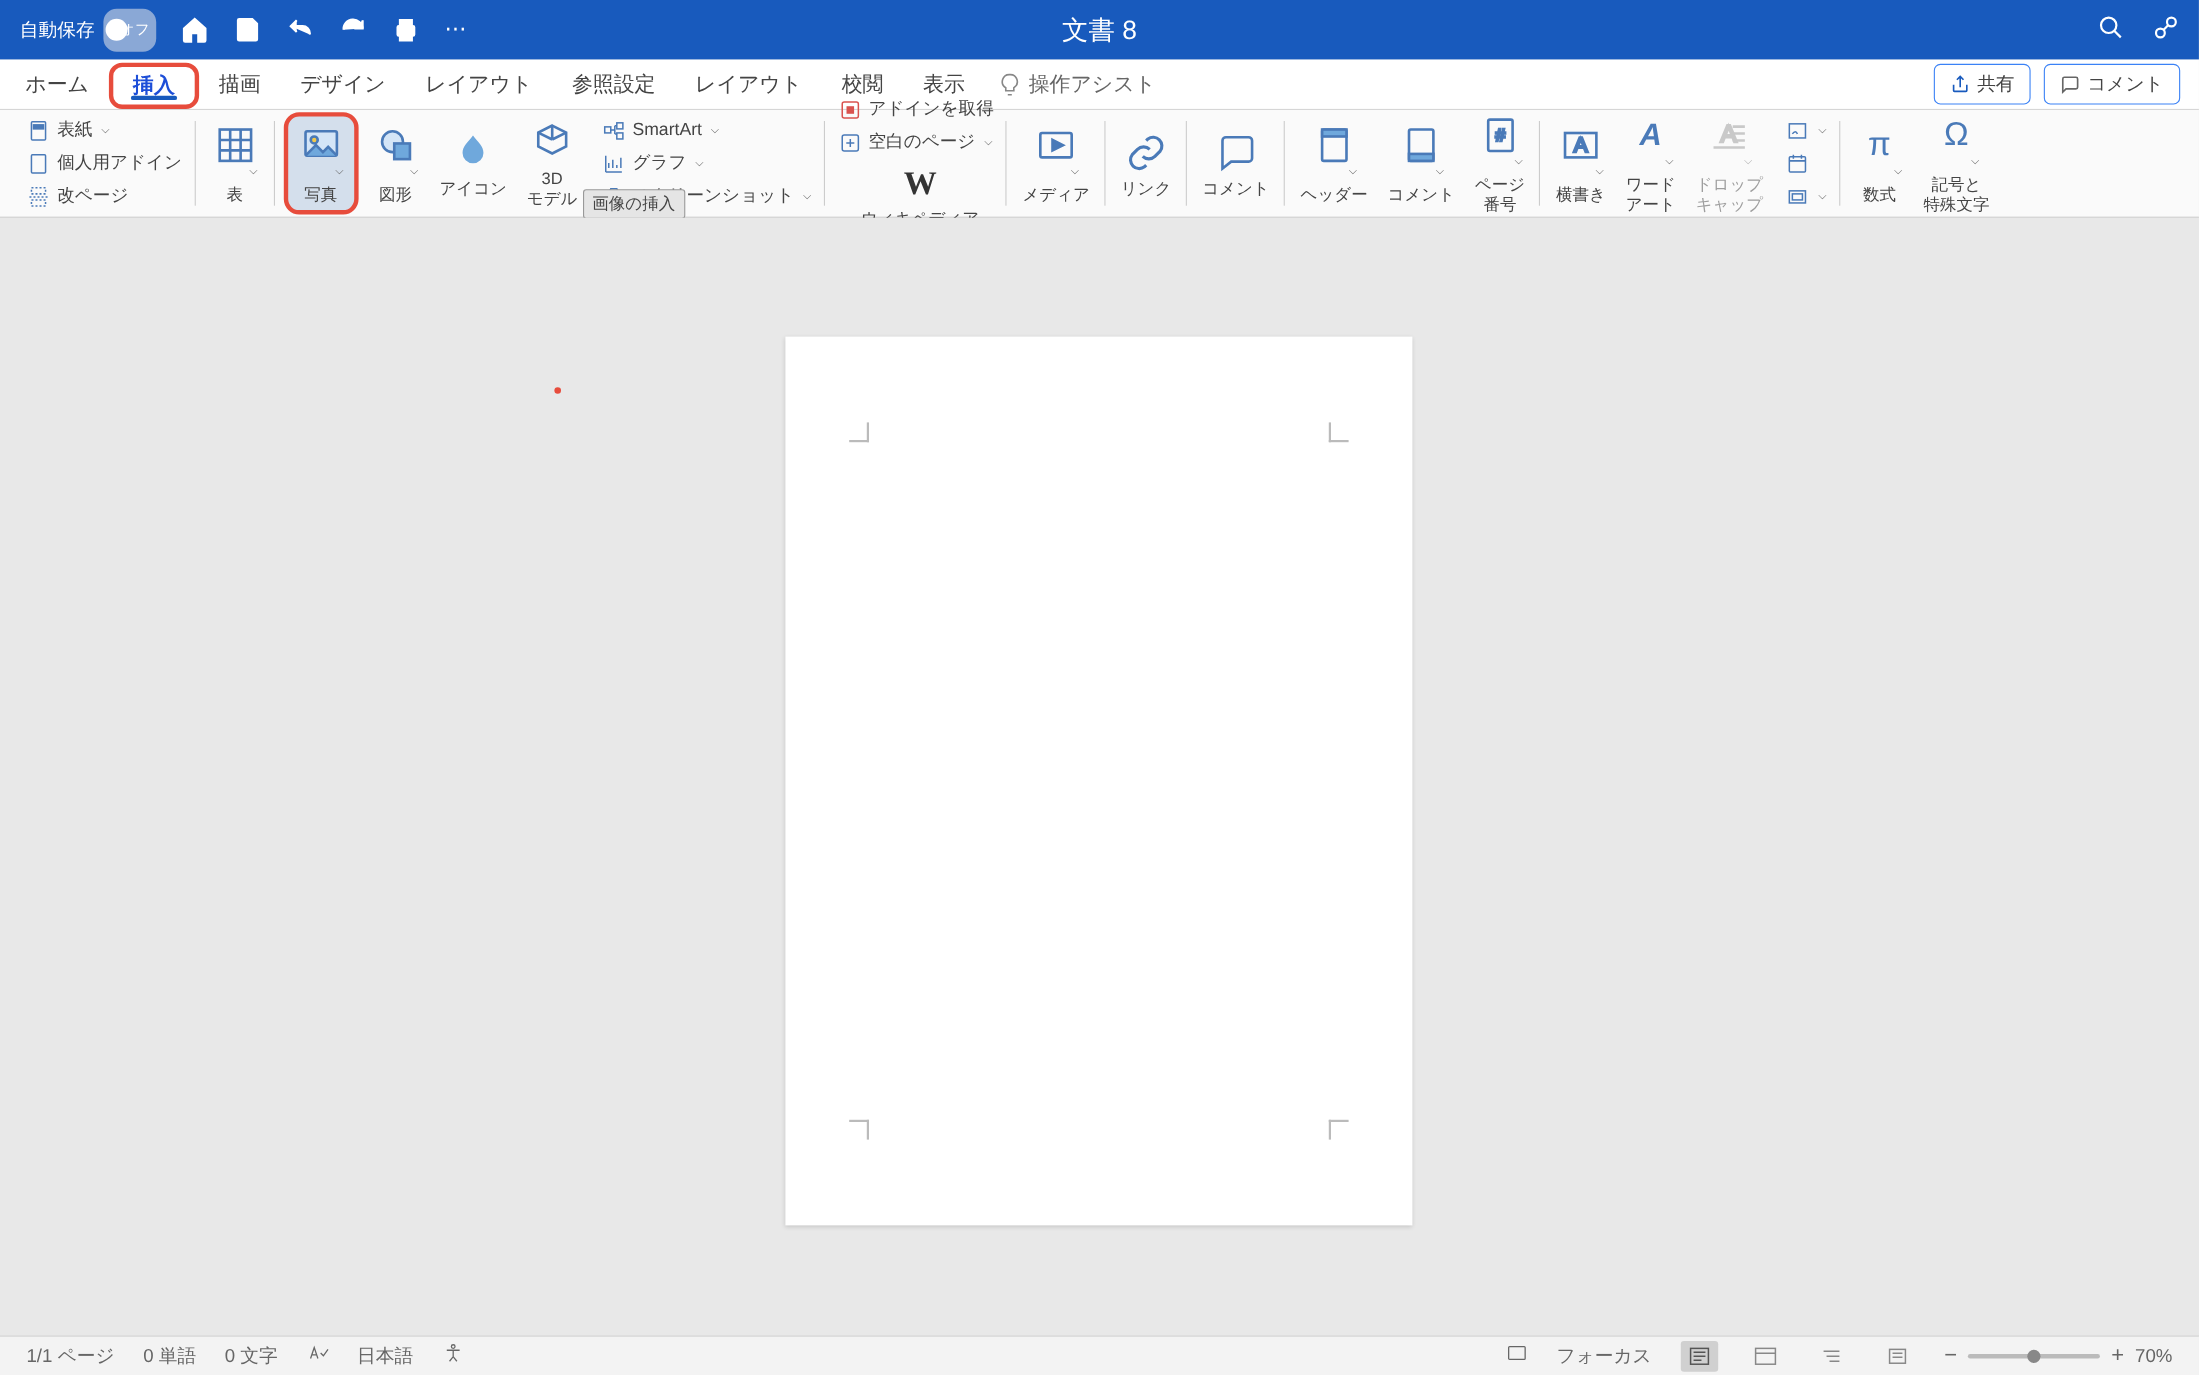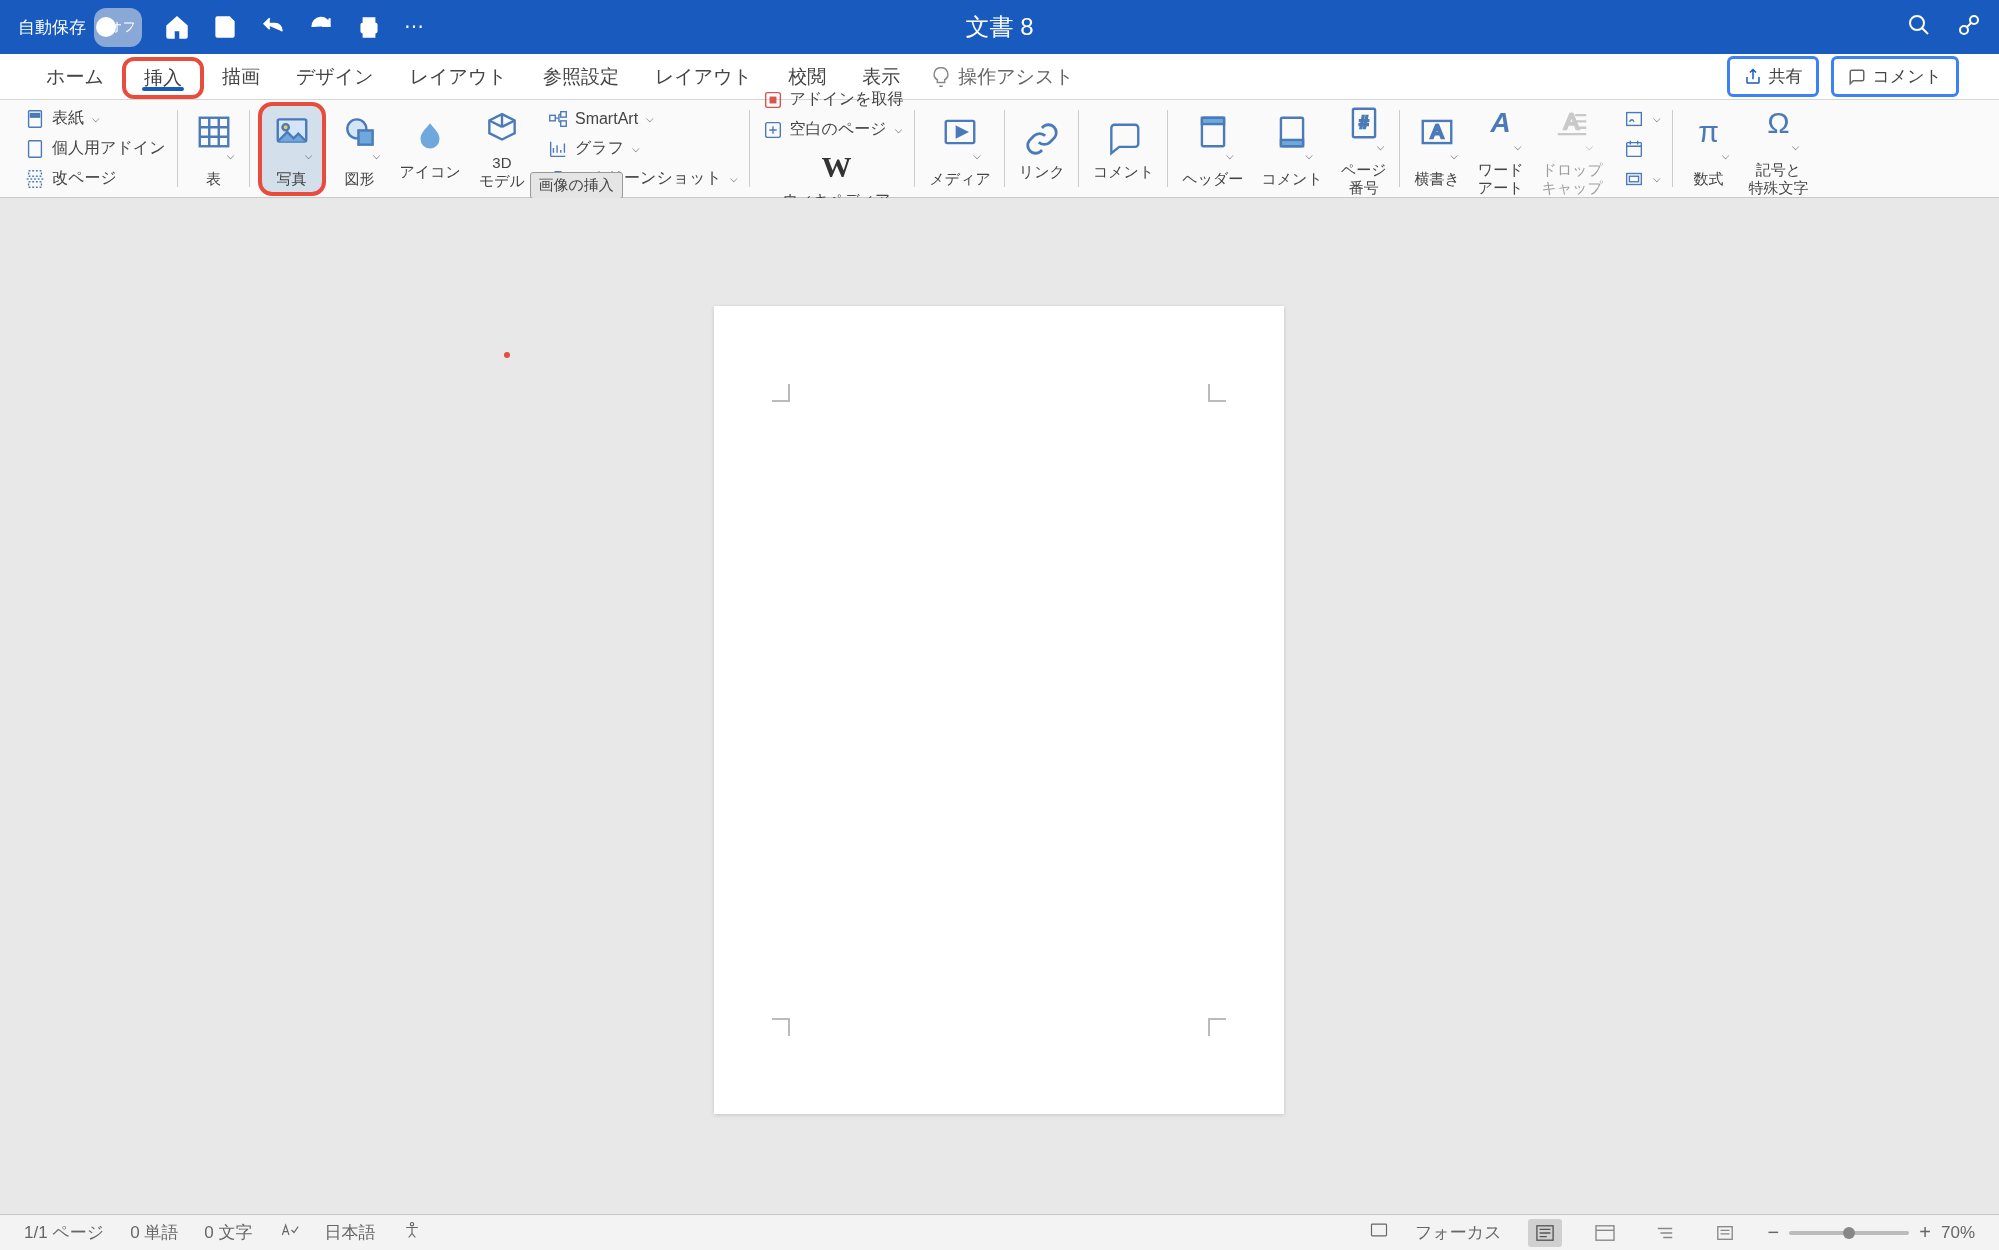--- a/index.html
+++ b/index.html
@@ -10,28 +10,28 @@
 .titlebar .autosave { display: flex; align-items: center; font-size: 17px; gap: 8px; }
 .toggle { width: 48px; height: 39px; background: #8aa8d6; border-radius: 12px; position: relative; display: inline-flex; align-items: center; }
 .toggle-knob { width: 20px; height: 20px; background: #fff; border-radius: 50%; position: absolute; left: 2px; }
 .toggle-label { font-size: 13px; color: #fff; position: absolute; right: 6px; }
 .titlebar .qat { display: flex; gap: 22px; margin-left: 22px; align-items: center; }
 .titlebar .qat svg, .titlebar .qat span { width: 26px; height: 26px; fill: #fff; stroke: #fff; }
 .titlebar .title { position: absolute; left: 50%; transform: translateX(-50%); font-size: 24px; font-weight: 500; }
 .titlebar .right { margin-left: auto; display: flex; gap: 26px; align-items: center; }
 
 
-.tabrow { background: #fff; height: 46px; display: flex; align-items: center; padding: 0 28px; border-bottom: 1px solid #d6d6d6; }
+.tabrow { background: #fff; height: 46px; display: flex; align-items: center; padding: 0 5px; border-bottom: 1px solid #d6d6d6; }
 .tab { padding: 0 18px; font-size: 19px; color: #444; cursor: pointer; height: 46px; display: flex; align-items: center; position: relative; }
-.tab.active { color: #404040; font-weight: 400; }
+.tab.active { color: #1d4ed8; font-weight: 700; }
 .tab.active::after { content: ""; position: absolute; bottom: 4px; left: 16px; right: 16px; height: 4px; background: #185abd; border-radius: 2px; }
 .tab.highlight { border: 4px solid #e74c3c; border-radius: 12px; height: 42px; margin-top: 2px; }
 .assist { display: flex; align-items: center; gap: 6px; font-size: 19px; color: #666; margin-left: 12px; }
 .tabrow .spacer { flex: 1; }
-.sharebtn { border: 3px solid #3b82f6; border-radius: 6px; padding: 6px 14px; font-size: 17px; color: #444; display: flex; align-items: center; gap: 6px; margin-right: 12px; cursor: pointer; }
+.sharebtn { border: 1px solid #3b82f6; border-radius: 6px; padding: 6px 14px; font-size: 17px; color: #444; display: flex; align-items: center; gap: 6px; margin-right: 12px; cursor: pointer; }
 
 
 .ribbon { background: #fafafa; height: 98px; display: flex; align-items: stretch; border-bottom: 1px solid #c8c8c8; padding: 0 12px; }
 .group { display: flex; flex-direction: column; justify-content: center; align-items: center; padding: 0 8px; position: relative; }
 .group.divided::after { content: ""; position: absolute; right: 0; top: 10px; bottom: 10px; width: 1px; background: #ccc; }
 .grouprow { display: flex; gap: 6px; align-items: center; }
 .groupcol { display: flex; flex-direction: column; gap: 4px; }
 .smbtn { display: flex; align-items: center; gap: 6px; font-size: 16px; color: #444; padding: 2px 4px; cursor: pointer; }
 .smbtn svg { width: 22px; height: 22px; }
 .bigbtn { display: flex; flex-direction: column; align-items: center; gap: 2px; cursor: pointer; padding: 2px 6px; }

